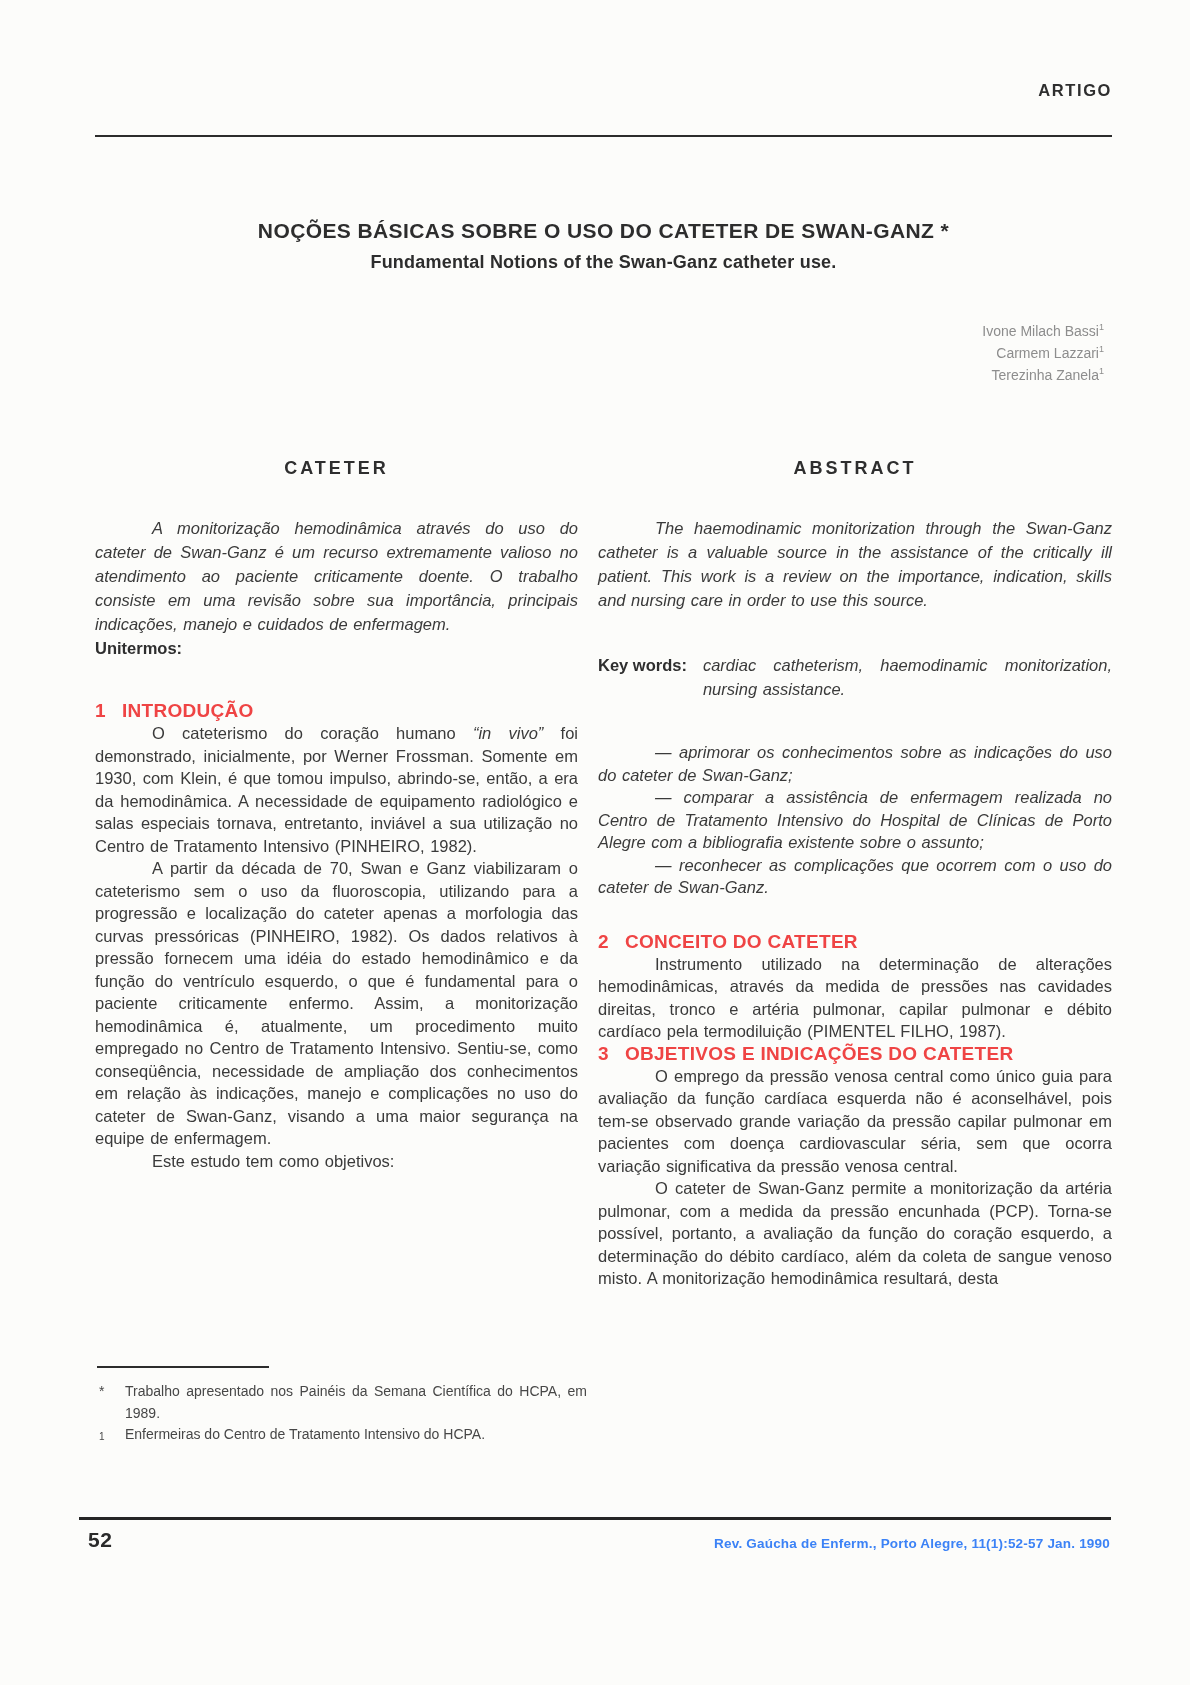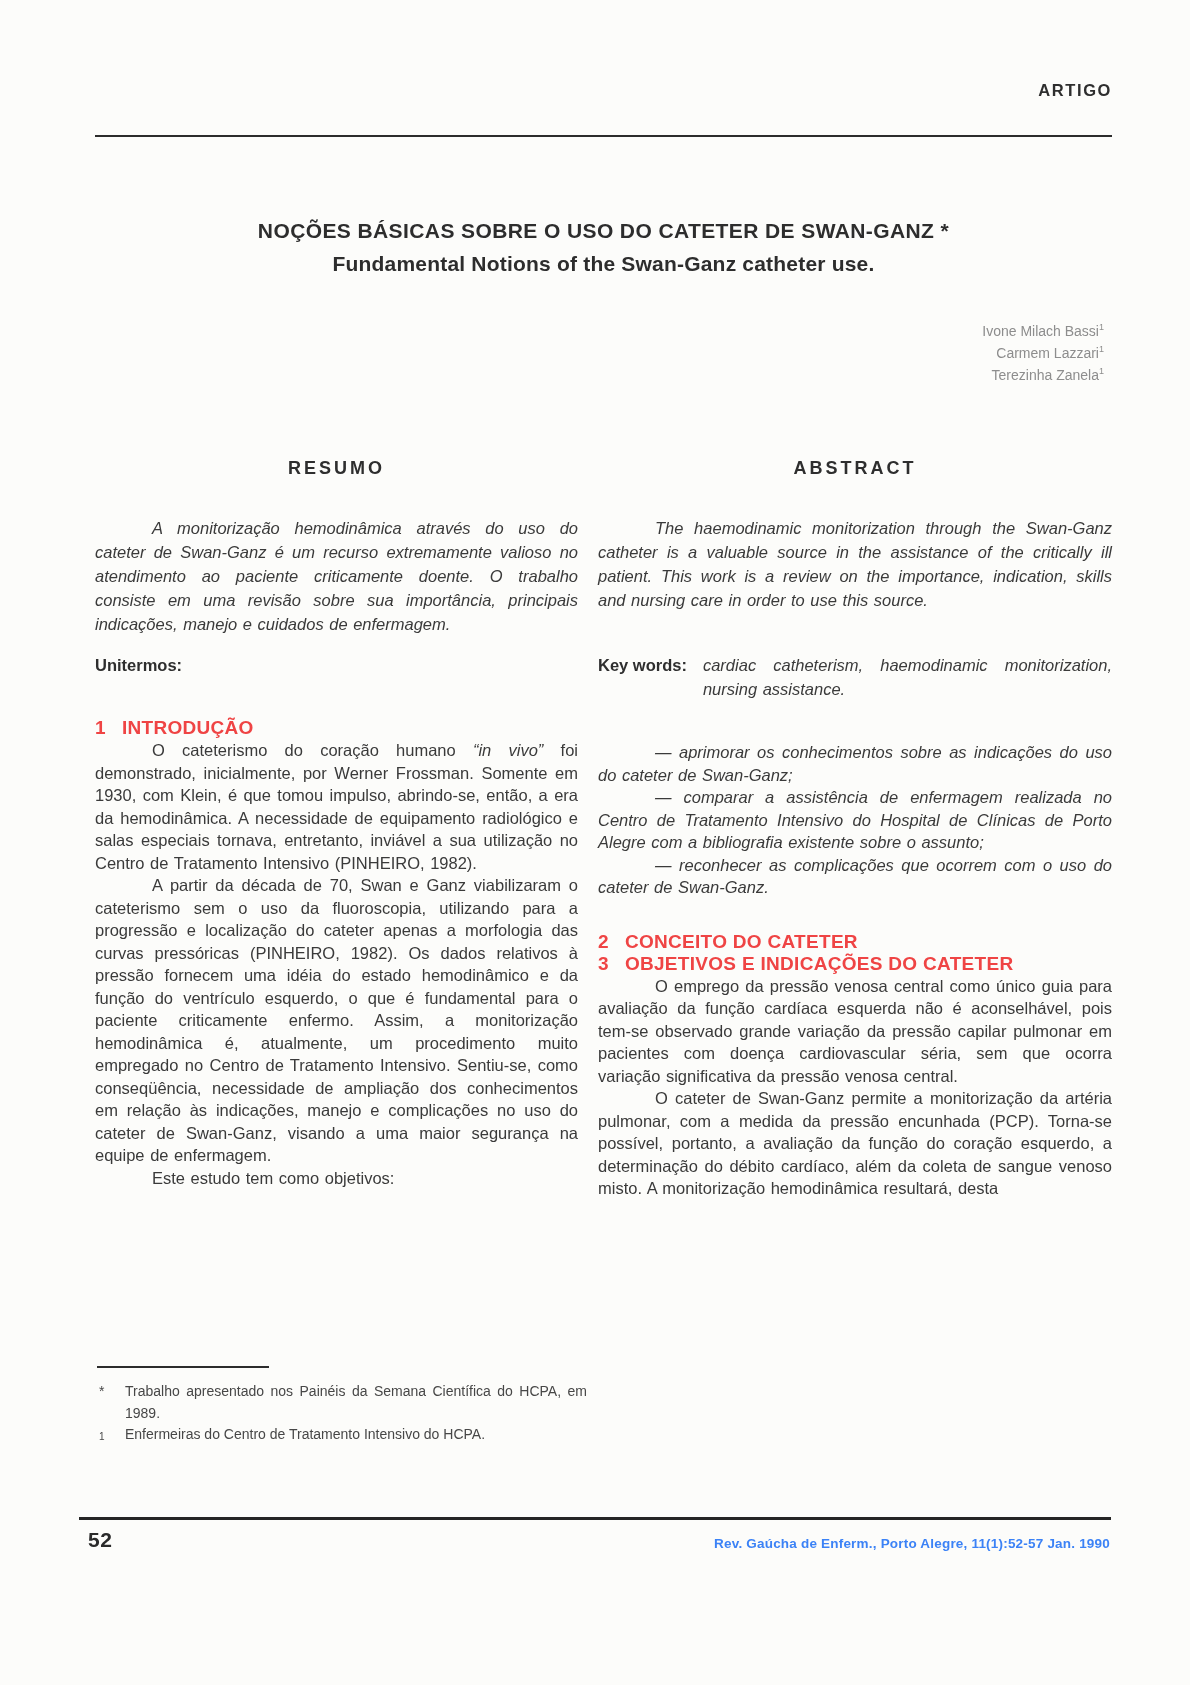--- a/index.html
+++ b/index.html
@@ -17,21 +17,21 @@
     font-size:16.5px;font-weight:700;letter-spacing:1.6px;color:#2e2e2e;
   }
   .top-rule{
     position:absolute;top:135px;left:95px;width:1017px;height:2px;background:#2c2c2c;
   }
   .title-block{
     position:absolute;top:219px;left:95px;width:1017px;
     text-align:center;color:#2d2d2d;
   }
   .title{font-size:21px;font-weight:700;letter-spacing:.4px;}
-  .subtitle{font-size:21px;font-weight:700;margin-top:9px;letter-spacing:.2px;}
+  .subtitle{font-size:18px;font-weight:700;margin-top:9px;letter-spacing:.2px;}
   .authors{
     position:absolute;top:320px;right:86px;
     text-align:right;font-size:14px;line-height:22px;color:#8d8d8d;
   }
   .authors sup{font-size:9px;line-height:0;}
   .columns{
     position:absolute;top:458px;left:95px;width:1017px;
     display:grid;grid-template-columns:483px 514px;column-gap:20px;
   }
   .center-heading{
@@ -41,21 +41,21 @@
   p.body{
     font-size:16.5px;line-height:22.5px;text-align:justify;
     margin:0;word-spacing:1px;
   }
   .italic-body{
     font-style:italic;font-size:16.5px;line-height:24px;
     text-align:justify;margin:37px 0 0 0;word-spacing:1px;
   }
   .indent{text-indent:57px;}
   .mt22{margin-top:22px;}
-  .kw{display:flex;font-size:16.5px;line-height:24px;margin-top:17px;}
+  .kw{display:flex;font-size:16.5px;line-height:24px;}
   .col-right .kw{margin-top:41px;}
   .kw-label{font-weight:700;color:#2e2e2e;flex:0 0 auto;margin-right:16px;white-space:nowrap;}
   .kw-text{font-style:italic;text-align:justify;word-spacing:1px;}
   .sec-heading{
     font-weight:700;font-size:19px;color:#ef4444;letter-spacing:.3px;
   }
   .sec-num{margin-right:16px;}
   .mt-intro{margin-top:40px;}
   .mt-sec2{margin-top:32px;}
   .mt-sec3{}
@@ -100,21 +100,21 @@
 
   <div class="authors">
     <div><span>Ivone Milach Bassi</span><sup>1</sup></div>
     <div><span>Carmem Lazzari</span><sup>1</sup></div>
     <div><span>Terezinha Zanela</span><sup>1</sup></div>
   </div>
 
   <div class="columns">
 
     <div class="col col-left">
-      <div class="center-heading">RESUMO</div>
+      <div class="center-heading">CATETER</div>
       <p class="italic-body indent">A monitorização hemodinâmica através do uso do cateter de Swan-Ganz é um recurso extremamente valioso no atendimento ao paciente criticamente doente. O trabalho consiste em uma revisão sobre sua importância, principais indicações, manejo e cuidados de enfermagem.</p>
       <div class="kw">
         <span class="kw-label">Unitermos:</span>
       </div>
 
       <div class="sec-heading mt-intro">
         <span class="sec-num">1</span><span>INTRODUÇÃO</span>
       </div>
       <p class="body indent mt22"><span>O cateterismo do coração humano </span><i>“in vivo”</i><span> foi demonstrado, inicialmente, por Werner Frossman. Somente em 1930, com Klein, é que tomou impulso, abrindo-se, então, a era da hemodinâmica. A necessidade de equipamento radiológico e salas especiais tornava, entretanto, inviável a sua utilização no Centro de Tratamento Intensivo (PINHEIRO, 1982).</span></p>
       <p class="body indent">A partir da década de 70, Swan e Ganz viabilizaram o cateterismo sem o uso da fluoroscopia, utilizando para a progressão e localização do cateter apenas a morfologia das curvas pressóricas (PINHEIRO, 1982). Os dados relativos à pressão fornecem uma idéia do estado hemodinâmico e da função do ventrículo esquerdo, o que é fundamental para o paciente criticamente enfermo. Assim, a monitorização hemodinâmica é, atualmente, um procedimento muito empregado no Centro de Tratamento Intensivo. Sentiu-se, como conseqüência, necessidade de ampliação dos conhecimentos em relação às indicações, manejo e complicações no uso do cateter de Swan-Ganz, visando a uma maior segurança na equipe de enfermagem.</p>
@@ -131,20 +131,21 @@
 
       <div class="objectives">
         <p class="body indent">— aprimorar os conhecimentos sobre as indicações do uso do cateter de Swan-Ganz;</p>
         <p class="body indent">— comparar a assistência de enfermagem realizada no Centro de Tratamento Intensivo do Hospital de Clínicas de Porto Alegre com a bibliografia existente sobre o assunto;</p>
         <p class="body indent">— reconhecer as complicações que ocorrem com o uso do cateter de Swan-Ganz.</p>
       </div>
 
       <div class="sec-heading mt-sec2">
         <span class="sec-num">2</span><span>CONCEITO DO CATETER</span>
       </div>
+      <p class="body indent mt22">Instrumento utilizado na determinação de alterações hemodinâmicas, através da medida de pressões nas cavidades direitas, tronco e artéria pulmonar, capilar pulmonar e débito cardíaco pela termodiluição (PIMENTEL FILHO, 1987).</p>
 
       <div class="sec-heading mt-sec3">
         <span class="sec-num">3</span><span>OBJETIVOS E INDICAÇÕES DO CATETER</span>
       </div>
       <p class="body indent mt22">O emprego da pressão venosa central como único guia para avaliação da função cardíaca esquerda não é aconselhável, pois tem-se observado grande variação da pressão capilar pulmonar em pacientes com doença cardiovascular séria, sem que ocorra variação significativa da pressão venosa central.</p>
       <p class="body indent">O cateter de Swan-Ganz permite a monitorização da artéria pulmonar, com a medida da pressão encunhada (PCP). Torna-se possível, portanto, a avaliação da função do coração esquerdo, a determinação do débito cardíaco, além da coleta de sangue venoso misto. A monitorização hemodinâmica resultará, desta</p>
     </div>
 
   </div>
 

